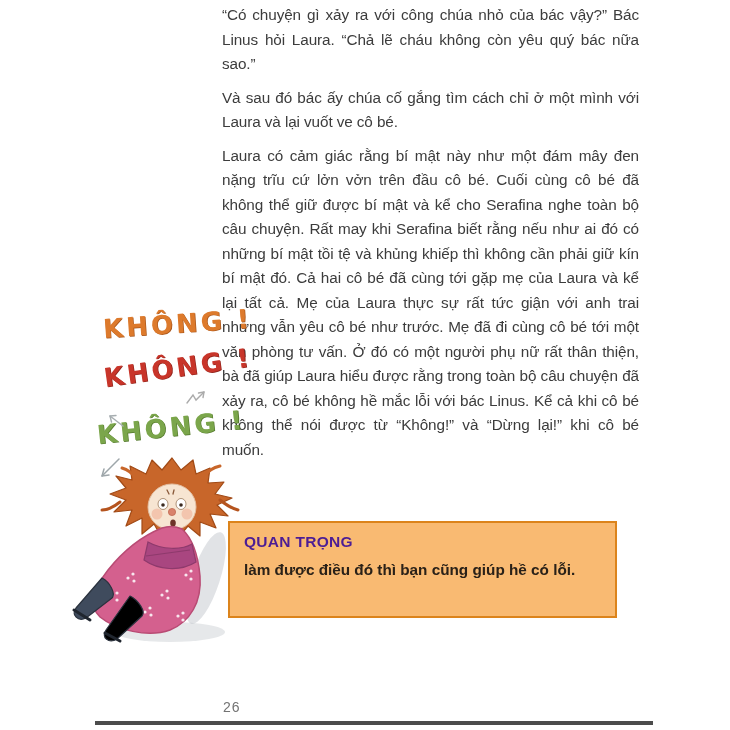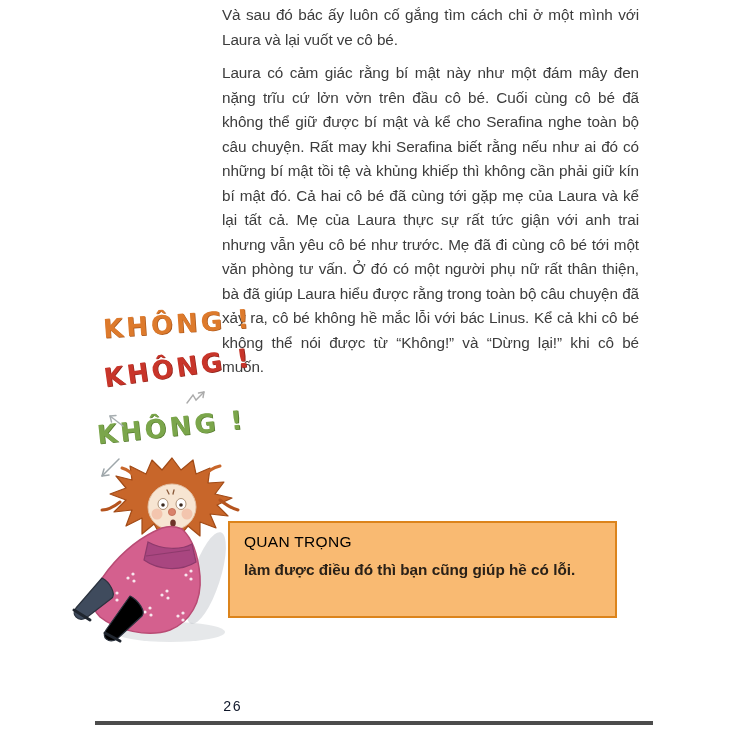--- a/index.html
+++ b/index.html
@@ -28,41 +28,42 @@
   .sketch-arrow{position:absolute;}
   
   .girl{position:absolute;left:50px;top:450px;}
   
   .important-box{
     position:absolute;left:228px;top:521px;width:389px;height:97px;
     box-sizing:border-box;background:#F9BA72;border:2.5px solid #DC841C;
     padding:10px 14px;
   }
   .important-title{
-    font-weight:400;font-size:15.5px;color:#000000;margin:0 0 6px 0;letter-spacing:0.3px;
+    font-weight:700;font-size:15.5px;color:#4c1d95;margin:0 0 6px 0;letter-spacing:0.3px;
   }
   .important-line{
     font-weight:700;font-size:15.3px;line-height:25px;color:#2A2118;
   }
   
   .page-number{
-    position:absolute;left:223px;top:699px;font-size:14px;color:#0f172a;
-    font-family:Liberation Mono, monospace;letter-spacing:1px;
+    position:absolute;left:223px;top:699px;font-size:14px;color:#737373;
+    font-family:Liberation Sans, sans-serif;letter-spacing:1px;
   }
   .footer-rule{
     position:absolute;left:95px;top:721px;width:558px;height:4px;background:#4C4C4C;
   }
 </style>
 </head>
 <body>
 
 <div class="page">
 
   <div class="body-text">
-    <p>Và sau đó bác ấy luôn cố gắng tìm cách chỉ ở một mình với Laura và lại vuốt ve cô bé.</p>
+    <p>“Có chuyện gì xảy ra với công chúa nhỏ của bác vậy?” Bác Linus hỏi Laura. “Chả lẽ cháu không còn yêu quý bác nữa sao.”</p>
+    <p>Và sau đó bác ấy chúa cố gắng tìm cách chỉ ở một mình với Laura và lại vuốt ve cô bé.</p>
     <p>Laura có cảm giác rằng bí mật này như một đám mây đen nặng trĩu cứ lởn vởn trên đầu cô bé. Cuối cùng cô bé đã không thể giữ được bí mật và kể cho Serafina nghe toàn bộ câu chuyện. Rất may khi Serafina biết rằng nếu như ai đó có những bí mật tồi tệ và khủng khiếp thì không cần phải giữ kín bí mật đó. Cả hai cô bé đã cùng tới gặp mẹ của Laura và kể lại tất cả. Mẹ của Laura thực sự rất tức giận với anh trai nhưng vẫn yêu cô bé như trước. Mẹ đã đi cùng cô bé tới một văn phòng tư vấn. Ở đó có một người phụ nữ rất thân thiện, bà đã giúp Laura hiểu được rằng trong toàn bộ câu chuyện đã xảy ra, cô bé không hề mắc lỗi với bác Linus. Kể cả khi cô bé không thể nói được từ “Không!” và “Dừng lại!” khi cô bé muốn.</p>
   </div>
 
   <div class="shout shout-1">KHÔNG !</div>
   <div class="shout shout-2">KHÔNG !</div>
   <div class="shout shout-3">KHÔNG !</div>
 
   <svg class="sketch-arrow" style="left:185px;top:389px;" width="26" height="18" viewBox="0 0 26 18">
     <path d="M2,14 L8,6 L11,11 L19,3" fill="none" stroke="#ABABAB" stroke-width="1.4" stroke-linecap="round"></path>
     <path d="M19,3 L13.5,4 M19,3 L18,8.5" fill="none" stroke="#ABABAB" stroke-width="1.4" stroke-linecap="round"></path>

